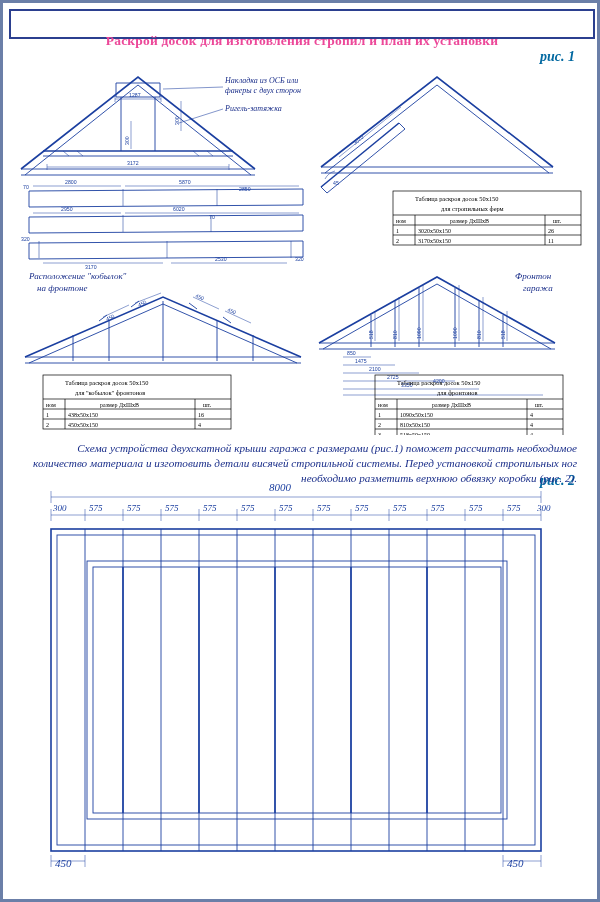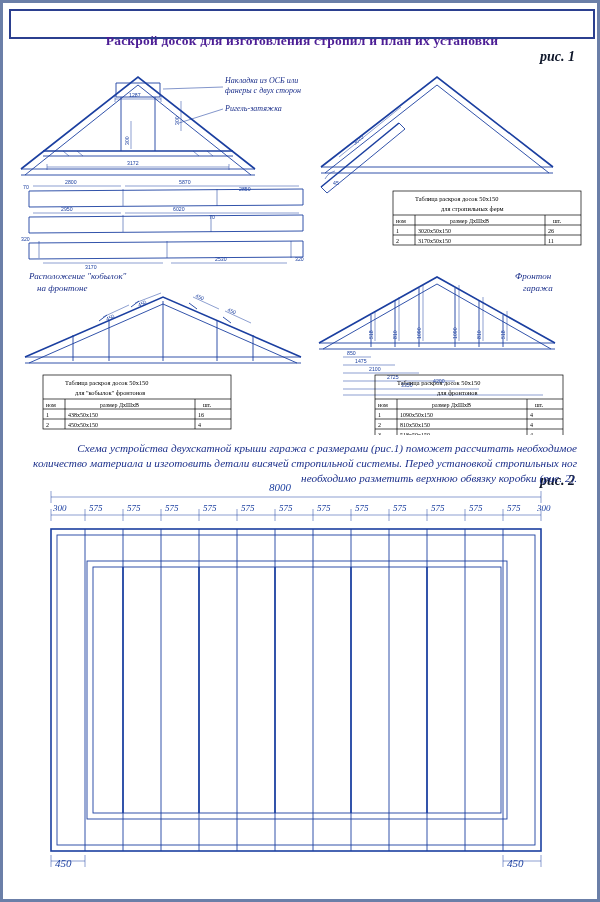--- a/index.html
+++ b/index.html
@@ -16,26 +16,26 @@
     border:3px solid #6b7fa8;
     background:#ffffff;
   }
   .title-bar{
     position:absolute;left:6px;top:6px;width:582px;height:26px;
     border:2px solid #2b3f8f;
     background:#ffffff;
     display:flex;align-items:center;justify-content:center;
   }
   .title-bar .t{
-    color:#4c1d95;font-weight:bold;font-size:13.5px;letter-spacing:.2px;
+    color:#ec4899;font-weight:bold;font-size:13.5px;letter-spacing:.2px;
     font-family:"Liberation Serif", serif;
     margin-top:34px;
   }
   .fig-label{
-    position:absolute;color:#0f172a;font-style:italic;font-weight:bold;
+    position:absolute;color:#0369a1;font-style:italic;font-weight:bold;
     font-size:14px;font-family:"Liberation Serif", serif;
   }
   #fig1{right:22px;top:46px;}
   #fig2{right:22px;top:470px;}
 
   .panel1{position:absolute;left:0;top:36px;width:584px;height:396px;}
   svg{display:block;}
 
   .note{
     position:absolute;left:26px;top:438px;width:548px;

